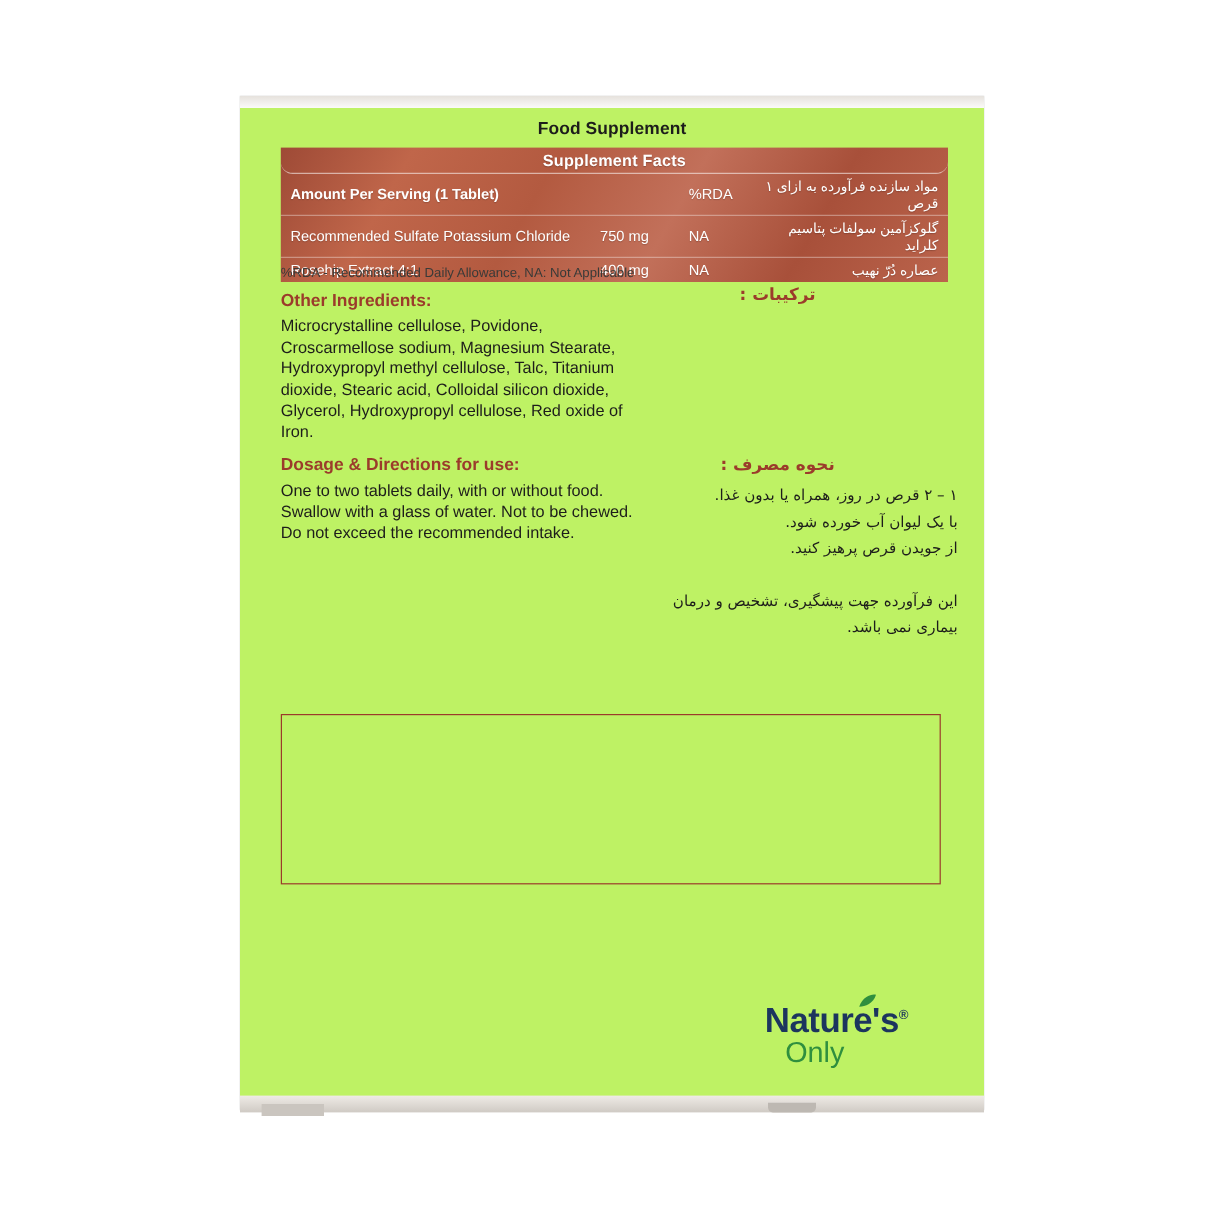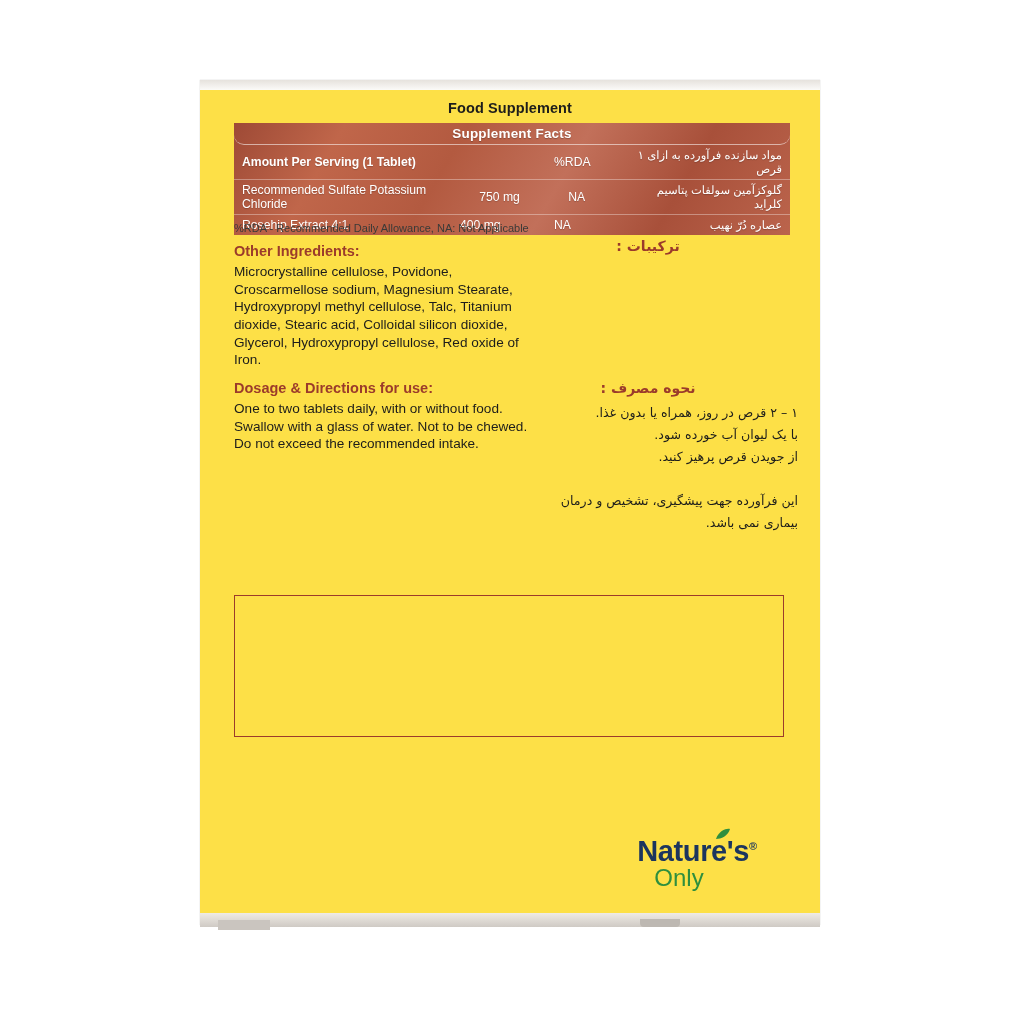--- a/index.html
+++ b/index.html
@@ -15,21 +15,21 @@
     overflow: hidden;
   }
 
   
   #product-box {
     position: absolute;
     left: 200px;
     top: 80px;
     width: 620px;
     height: 845px;
-    background: #fde047;
+    background: #bef264;
     box-shadow: 0 0 1px rgba(0,0,0,0.25);
   }
 
   
   #box-left-edge {
     position: absolute;
     left: 200px;
     top: 80px;
     width: 14px;
     height: 845px;
@@ -108,21 +108,20 @@
     text-shadow: 0 1px 1px rgba(0,0,0,0.25);
     border-radius: 10px;
   }
   .facts-row {
     display: flex;
     align-items: center;
     font-size: 12.2px;
     padding: 3px 8px;
     border-bottom: 1px solid rgba(255,255,255,0.35);
     text-shadow: 0 1px 1px rgba(0,0,0,0.20);
-    gap: 20px;
   }
   .facts-row.last { border-bottom: none; }
   .facts-row .c-name { flex: 1 1 auto; font-weight: bold; }
   .facts-row .c-amt  { width: 74px; text-align: left; }
   .facts-row .c-rda  { width: 58px; text-align: left; font-weight: normal; }
   .facts-row .c-fa   { width: 150px; text-align: right; direction: rtl; font-size: 11.5px; }
   .facts-row.values .c-name { font-weight: normal; }
 
   .rda-note {
     position: absolute;

